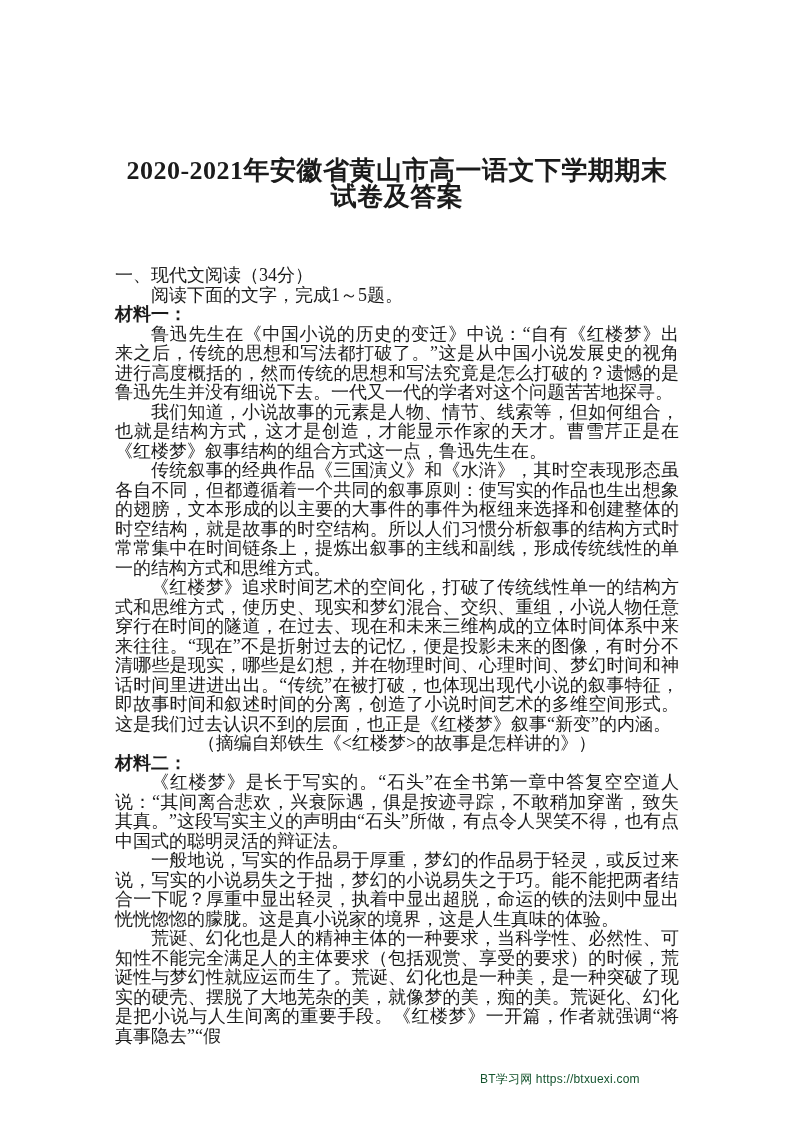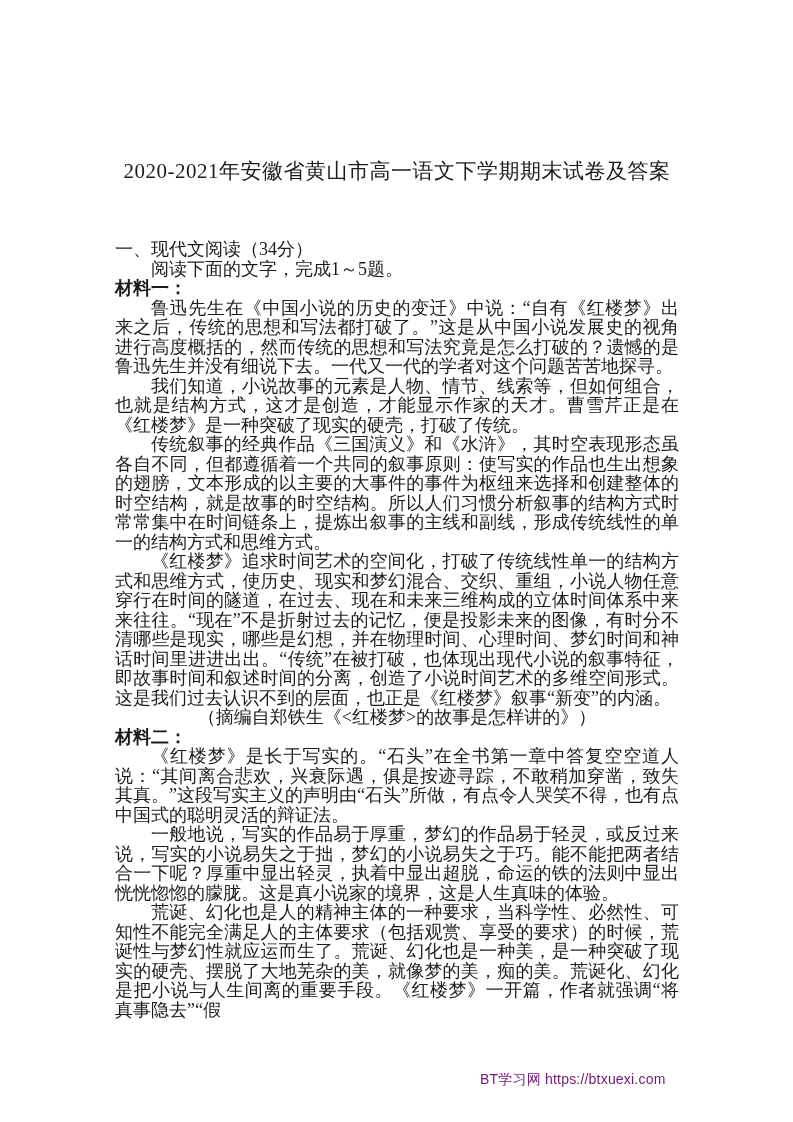--- a/index.html
+++ b/index.html
@@ -10,23 +10,23 @@
     background: #ffffff;
     position: relative;
     overflow: hidden;
     font-family: "Liberation Serif", "DejaVu Serif", serif;
     color: #1b1b1b;
   }
   .content {
     padding: 158px 114px 0 115px;
   }
   .doc-title {
-    font-size: 21px;
+    font-size: 26px;
     line-height: 26px;
-    font-weight: normal;
+    font-weight: bold;
     text-align: center;
     letter-spacing: 0.5px;
     margin: 0 0 56px 0;
   }
   .body-text {
     font-size: 18px;
     line-height: 19.5px;
   }
   .body-text p { margin: 0; }
   .para {
@@ -34,22 +34,22 @@
     text-align: justify;
     font-family: Liberation Serif, serif;
   }
   .indent { text-indent: 2em; }
   .bold { font-weight: bold; }
   .attribution { text-align: center; }
   .footer {
     position: absolute;
     left: 480px;
     top: 1071px;
-    font-size: 14px;
-    color: #701a75;
+    font-size: 12px;
+    color: #14532d;
     letter-spacing: 0.2px;
     font-family: "Liberation Sans", "DejaVu Sans", sans-serif;
   }
 </style>
 </head>
 <body>
 
 <div class="page">
   <div class="content">
 
@@ -59,21 +59,21 @@
 
       <p>一、现代文阅读（34分）</p>
 
 
       <p class="indent">阅读下面的文字，完成1～5题。</p>
 
       <p class="bold">材料一：</p>
 
       <p class="para">鲁迅先生在《中国小说的历史的变迁》中说：“自有《红楼梦》出来之后，传统的思想和写法都打破了。”这是从中国小说发展史的视角进行高度概括的，然而传统的思想和写法究竟是怎么打破的？遗憾的是鲁迅先生并没有细说下去。一代又一代的学者对这个问题苦苦地探寻。</p>
 
-      <p class="para">我们知道，小说故事的元素是人物、情节、线索等，但如何组合，也就是结构方式，这才是创造，才能显示作家的天才。曹雪芹正是在《红楼梦》是一种突破了现实的硬壳，打破了传统。</p>
+      <p class="para">我们知道，小说故事的元素是人物、情节、线索等，但如何组合，也就是结构方式，这才是创造，才能显示作家的天才。曹雪芹正是在《红楼梦》叙事结构的组合方式这一点，鲁迅先生在。</p>
 
       <p class="para">传统叙事的经典作品《三国演义》和《水浒》，其时空表现形态虽各自不同，但都遵循着一个共同的叙事原则：使写实的作品也生出想象的翅膀，文本形成的以主要的大事件的事件为枢纽来选择和创建整体的时空结构，就是故事的时空结构。所以人们习惯分析叙事的结构方式时常常集中在时间链条上，提炼出叙事的主线和副线，形成传统线性的单一的结构方式和思维方式。</p>
 
       <p class="para">《红楼梦》追求时间艺术的空间化，打破了传统线性单一的结构方式和思维方式，使历史、现实和梦幻混合、交织、重组，小说人物任意穿行在时间的隧道，在过去、现在和未来三维构成的立体时间体系中来来往往。“现在”不是折射过去的记忆，便是投影未来的图像，有时分不清哪些是现实，哪些是幻想，并在物理时间、心理时间、梦幻时间和神话时间里进进出出。“传统”在被打破，也体现出现代小说的叙事特征，即故事时间和叙述时间的分离，创造了小说时间艺术的多维空间形式。这是我们过去认识不到的层面，也正是《红楼梦》叙事“新变”的内涵。</p>
 
       <p class="attribution">（摘编自郑铁生《&lt;红楼梦&gt;的故事是怎样讲的》）</p>
 
       <p class="bold">材料二：</p>
 
       <p class="para">《红楼梦》是长于写实的。“石头”在全书第一章中答复空空道人说：“其间离合悲欢，兴衰际遇，俱是按迹寻踪，不敢稍加穿凿，致失其真。”这段写实主义的声明由“石头”所做，有点令人哭笑不得，也有点中国式的聪明灵活的辩证法。</p>

